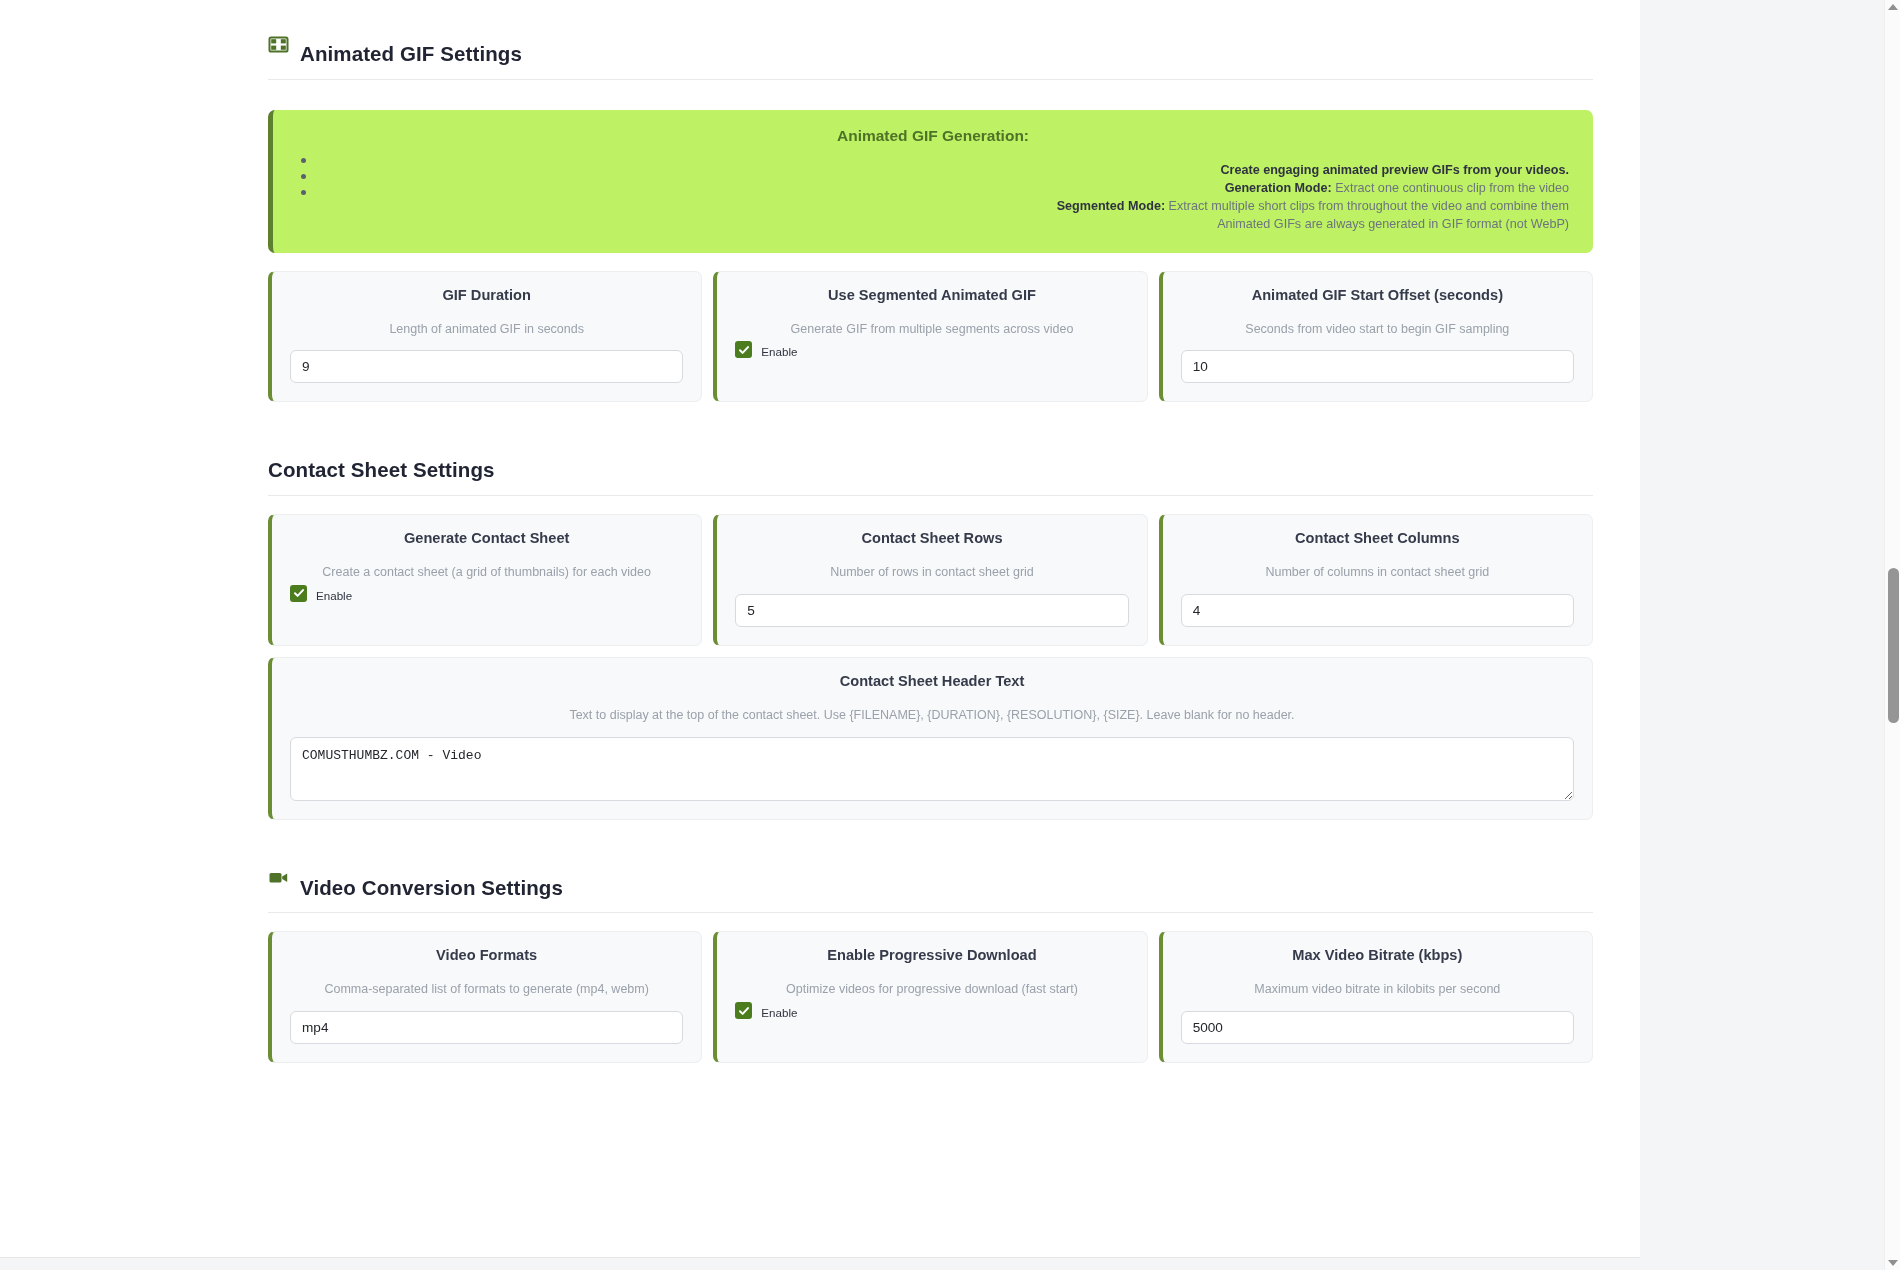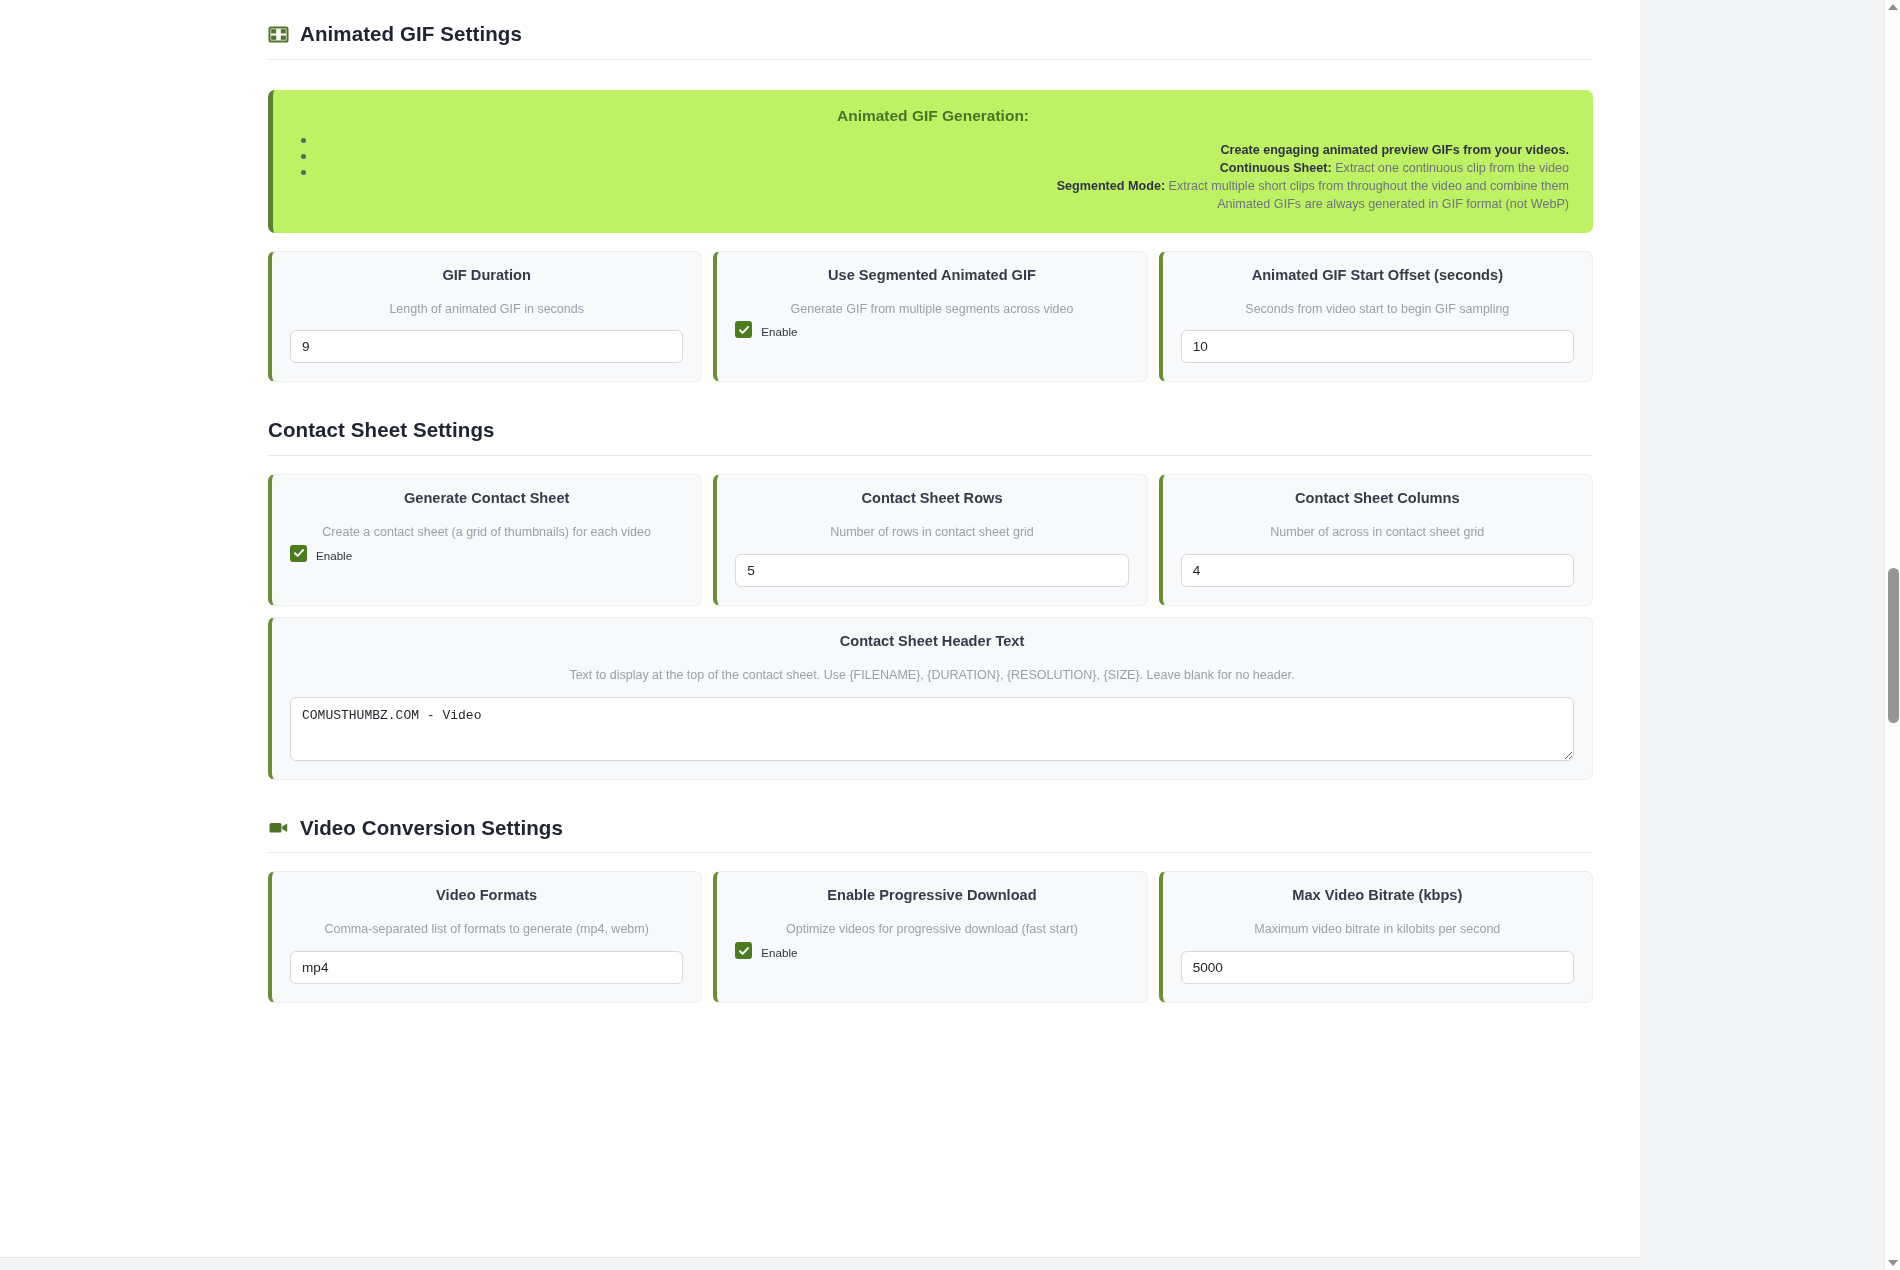--- a/index.html
+++ b/index.html
@@ -42,20 +42,21 @@
     padding-bottom: 12px;
     border-bottom: 1px solid #e9e9ec;
     margin-bottom: 0;
   }
   .section-head .title {
     font-size: 20.5px;
     font-weight: 600;
     color: #212533;
     letter-spacing: .1px;
     line-height: 1.2;
+    margin-top: 20px;
   }
   .sec-icon { width: 21px; height: 21px; display: block; flex: 0 0 auto; }
 
   
   .banner {
     margin-top: 30px;
     background: #bef264;
     border-left: 5px solid #5d7f2e;
     border-radius: 7px;
     padding: 17px 24px 19px 24px;
@@ -229,21 +230,21 @@
 
       <div class="banner">
         <div class="banner-title">Animated GIF Generation:</div>
         <ul class="banner-bullets">
           <li></li>
           <li></li>
           <li></li>
         </ul>
         <div class="banner-lines">
           <div class="banner-line strong-all">Create engaging animated preview GIFs from your videos.</div>
-          <div class="banner-line"><b>Continuous Sheet:</b><span> Extract one continuous clip from the video</span></div>
+          <div class="banner-line"><b>Generation Mode:</b><span> Extract one continuous clip from the video</span></div>
           <div class="banner-line"><b>Segmented Mode:</b><span> Extract multiple short clips from throughout the video and combine them</span></div>
           <div class="banner-line">Animated GIFs are always generated in GIF format (not WebP)</div>
         </div>
       </div>
 
       <div class="grid">
 
         <div class="card">
           <div class="card-title">GIF Duration</div>
           <div class="card-desc">Length of animated GIF in seconds</div>
@@ -294,21 +295,21 @@
         </div>
 
         <div class="card">
           <div class="card-title">Contact Sheet Rows</div>
           <div class="card-desc">Number of rows in contact sheet grid</div>
           <input class="field" type="text" value="5" style="">
         </div>
 
         <div class="card">
           <div class="card-title">Contact Sheet Columns</div>
-          <div class="card-desc">Number of across in contact sheet grid</div>
+          <div class="card-desc">Number of columns in contact sheet grid</div>
           <input class="field" type="text" value="4" style="">
         </div>
 
         <div class="card wide">
           <div class="card-title">Contact Sheet Header Text</div>
           <div class="card-desc">Text to display at the top of the contact sheet. Use {FILENAME}, {DURATION}, {RESOLUTION}, {SIZE}. Leave blank for no header.</div>
           <textarea class="field mono" style="">COMUSTHUMBZ.COM - Video</textarea>
         </div>
 
       </div>

